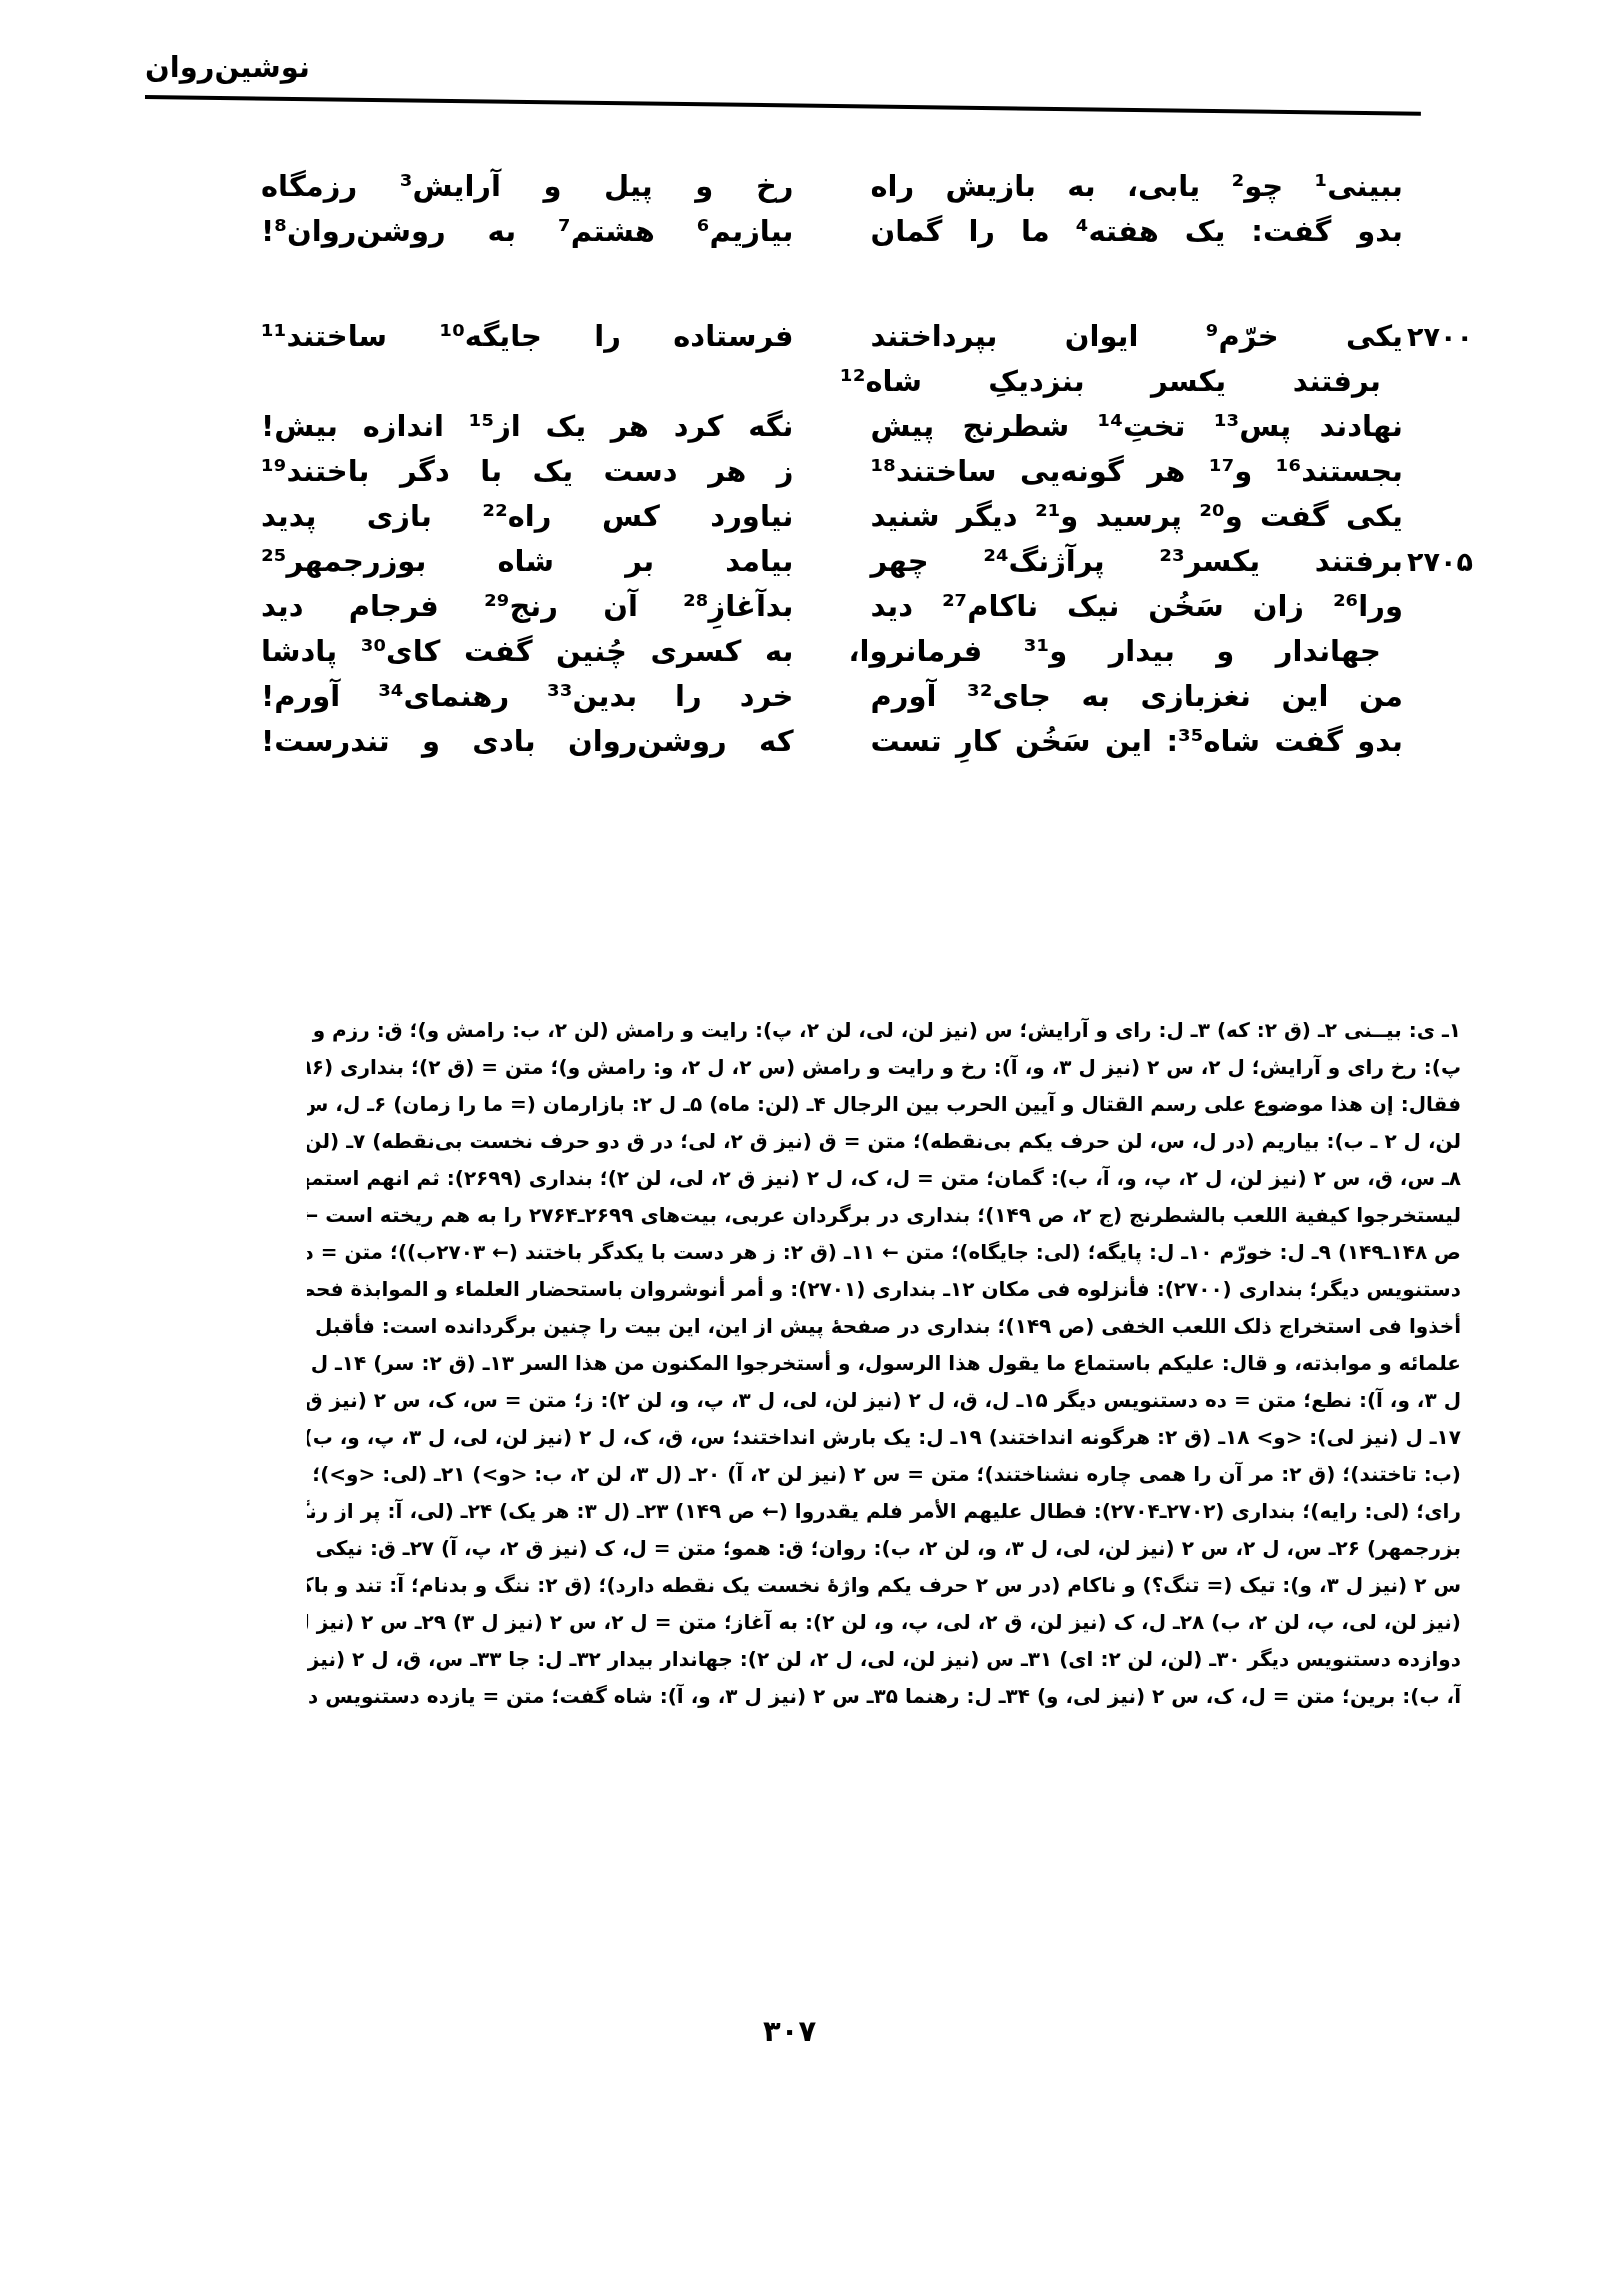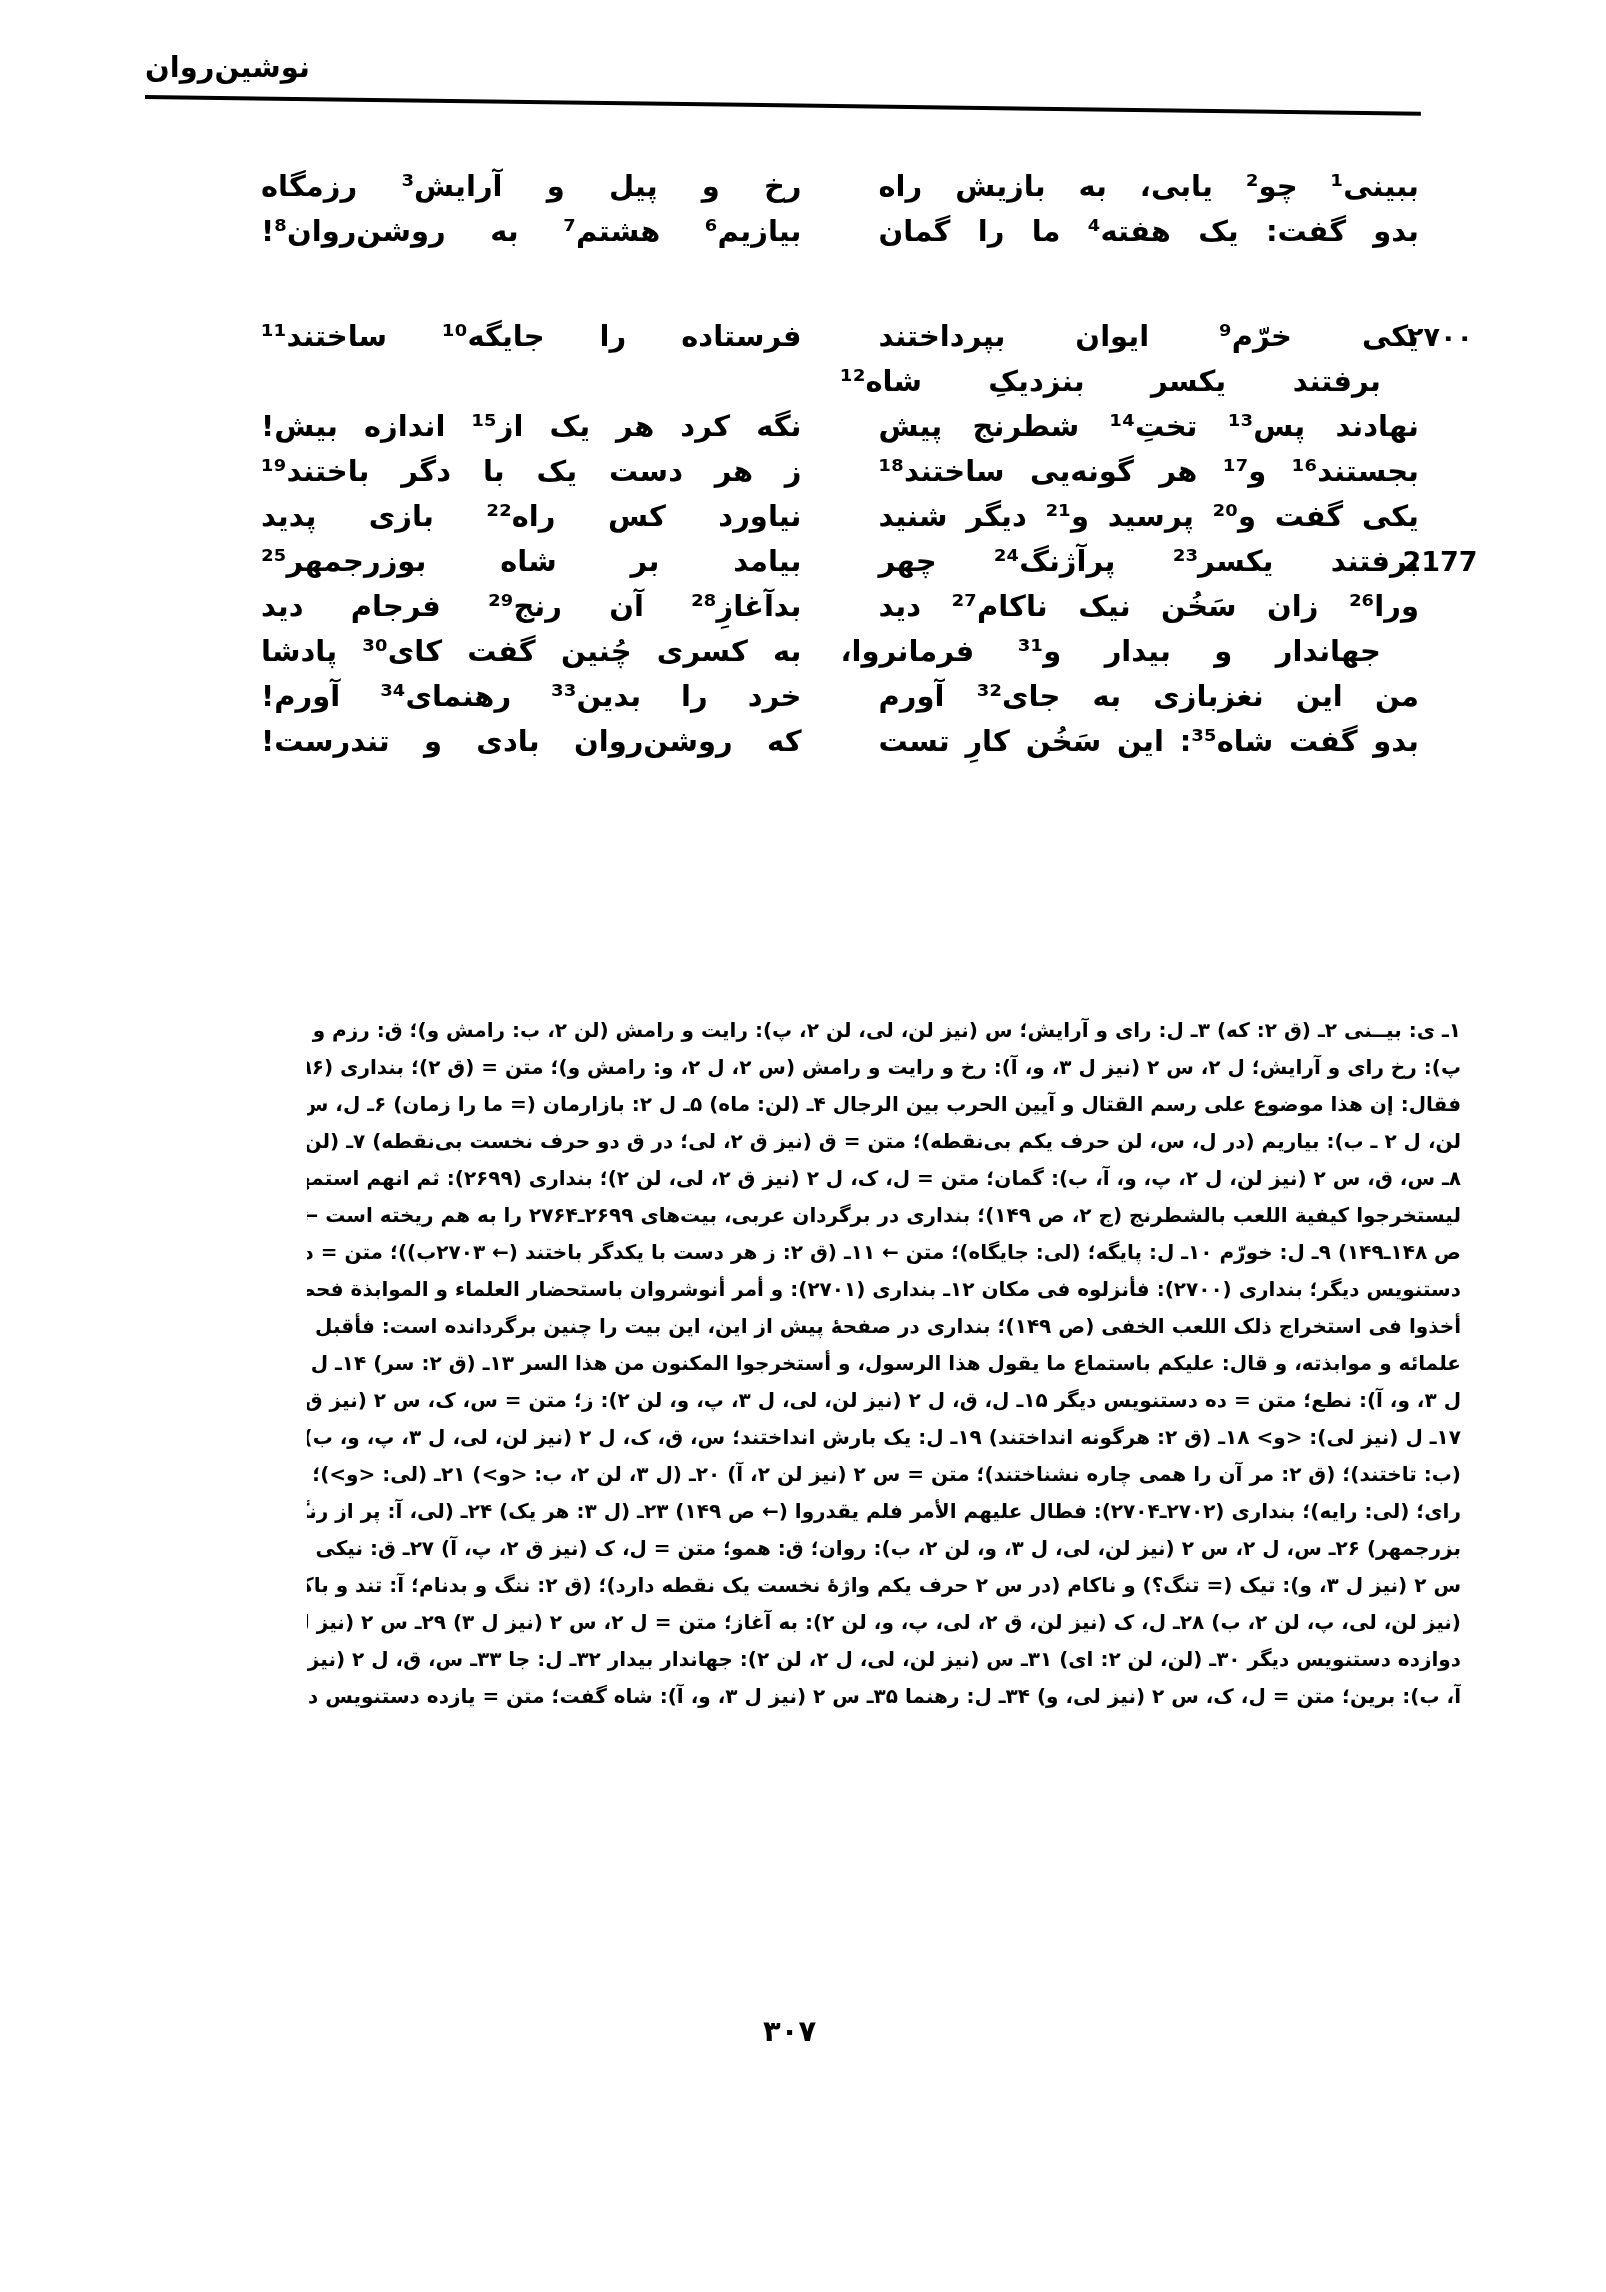--- a/index.html
+++ b/index.html
@@ -7,21 +7,21 @@
          font-family: "DejaVu Sans", sans-serif; color: #000; }
   .header-title { position: absolute; left: 145px; top: 50px; font-size: 29px; font-weight: bold;
                   direction: rtl; }
   .header-rule { position: absolute; left: 145px; top: 95px; width: 1276px; height: 3.9px;
                  background: #000; transform-origin: left center; transform: rotate(0.75deg); }
   .verses { position: absolute; left: 261px; top: 164px; width: 1197px; direction: rtl; }
   .couplet { position: relative; height: 45px; display: flex; flex-direction: row; align-items: baseline; }
   .couplet.gap { margin-top: 60px; }
   .hemi { font-size: 29px; font-weight: bold; white-space: nowrap; width: 541px;
           text-align: justify; text-align-last: justify; line-height: 45px; }
-  .hemi.right { margin-right: 39px; }
+  .hemi.right { margin-right: 55px; }
   .hemi.left { margin-right: 77px; }
   .vnum { position: absolute; right: -35px; font-size: 27px; font-weight: bold; line-height: 45px; width: 106px;
           text-align: center; direction: ltr; }
   .footnotes { position: absolute; left: 307px; top: 1012px; width: 1154px; direction: rtl;
                font-size: 20px; font-weight: bold; line-height: 37px; text-align: justify; }
   .fn-line { white-space: nowrap; overflow: hidden; text-align: justify; text-align-last: justify; }
   .fn-line.last { text-align-last: right; }
   .page-number { position: absolute; left: 763px; top: 2014px; font-size: 29px; font-weight: bold; }
 </style>
 </head>
@@ -61,21 +61,21 @@
       <span class="vnum"></span>
       <span class="hemi right">بجستند¹⁶ و¹⁷ هر گونه‌یی ساختند¹⁸</span>
       <span class="hemi left">ز هر دست یک با دگر باختند¹⁹</span>
     </div>
     <div class="couplet">
       <span class="vnum"></span>
       <span class="hemi right">یکی گفت و²⁰ پرسید و²¹ دیگر شنید</span>
       <span class="hemi left">نیاورد کس راه²² بازی پدید</span>
     </div>
     <div class="couplet">
-      <span class="vnum">2177</span>
+      <span class="vnum">۲۷۰۵</span>
       <span class="hemi right">برفتند یکسر²³ پرآژنگ²⁴ چهر</span>
       <span class="hemi left">بیامد بر شاه بوزرجمهر²⁵</span>
     </div>
     <div class="couplet">
       <span class="vnum"></span>
       <span class="hemi right">ورا²⁶ زان سَخُن نیک ناکام²⁷ دید</span>
       <span class="hemi left">بدآغازِ²⁸ آن رنج²⁹ فرجام دید</span>
     </div>
     <div class="couplet">
       <span class="vnum"></span>

